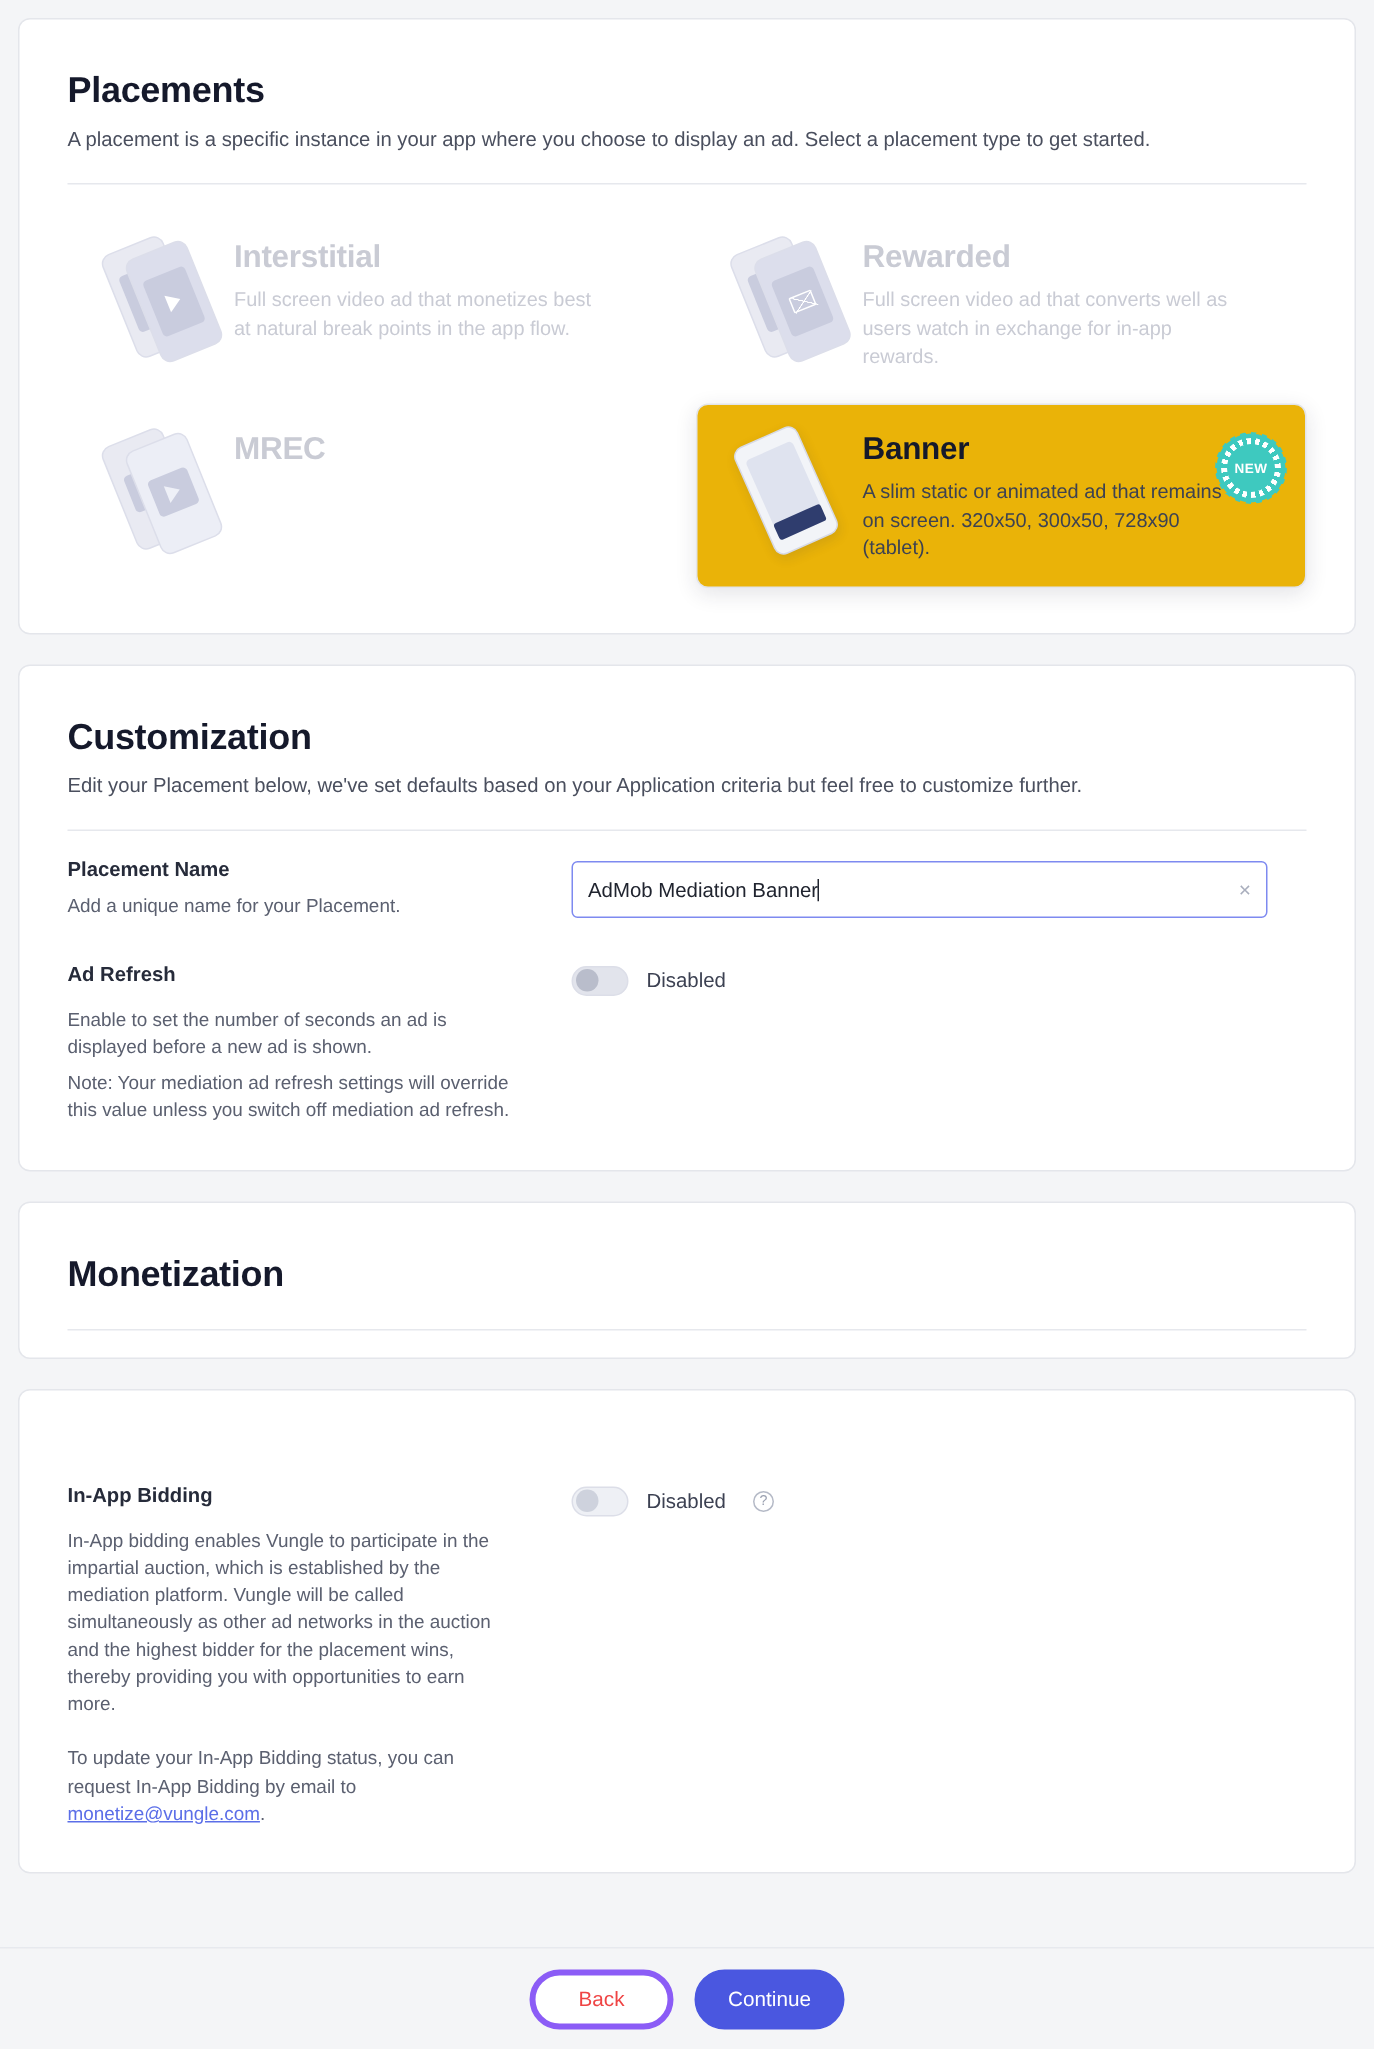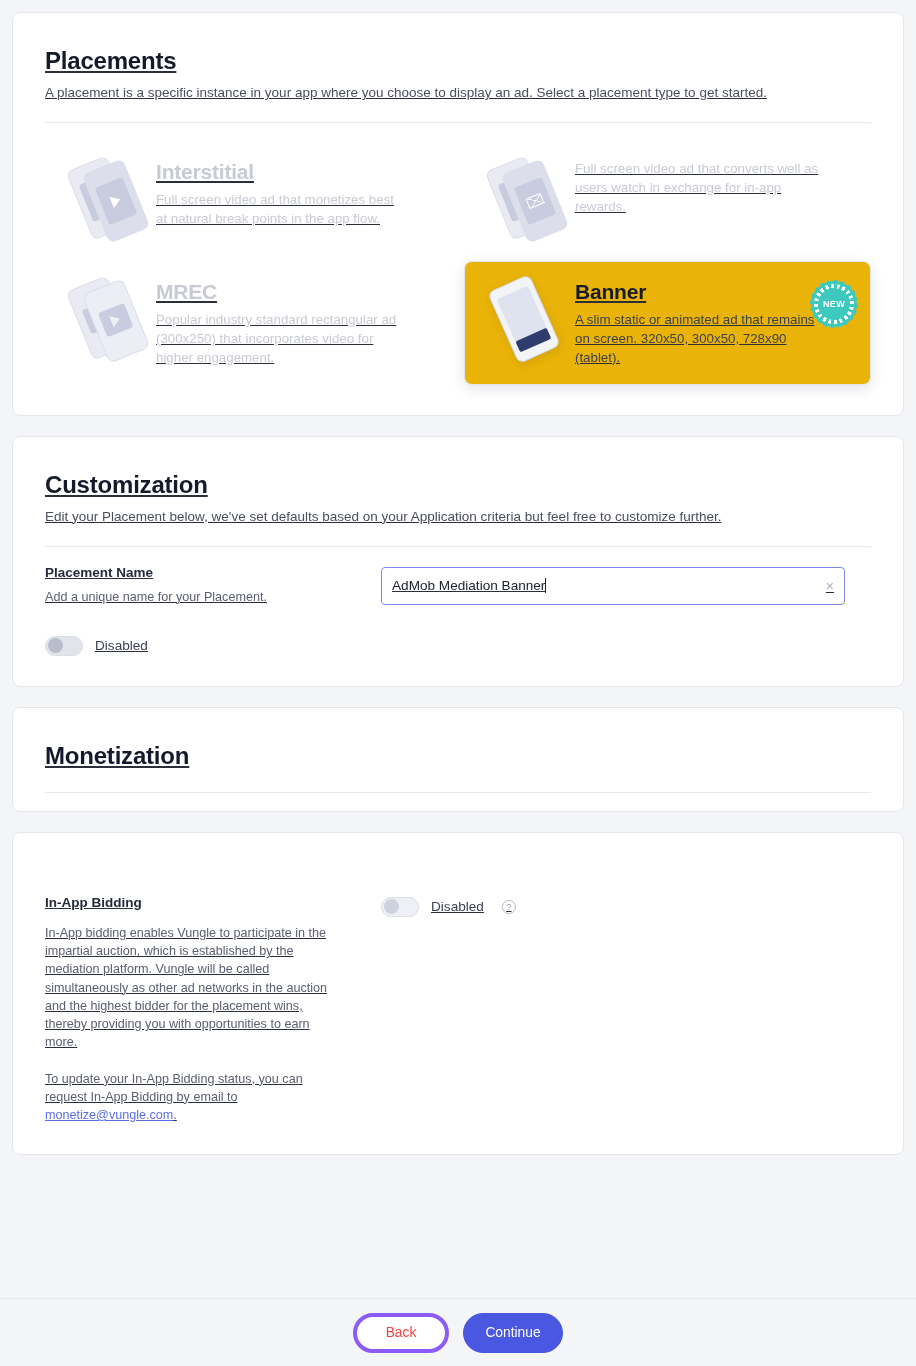--- a/index.html
+++ b/index.html
@@ -11,21 +11,20 @@
     color: #2b2f3a;
   }
   body {
     width: 916px;
     min-height: 1366px;
     position: relative;
   }
   .page {
     width: 916px;
     padding: 12px 12px 0 12px;
-    text-decoration: underline;
   }
   .card {
     background: #ffffff;
     border: 1px solid #e4e6eb;
     border-radius: 8px;
     margin-bottom: 20px;
     padding: 34px 32px 30px 32px;
   }
   .card-title {
     font-size: 24px;
@@ -284,38 +283,38 @@
           <div class="phone ph-a">
               <div class="ph-inner"></div>
             </div>
           <div class="phone ph-b">
               <div class="ph-inner">
                 <div class="env"></div>
               </div>
             </div>
         </div>
         <div class="pl-text">
+          <p class="pl-name">Rewarded</p>
           <p class="pl-desc">Full screen video ad that converts well as users watch in exchange for in-app rewards.</p>
         </div>
       </div>
 
       <div class="placement disabled">
         <div class="pl-art">
           <div class="phone ph-a">
               <div class="ph-mrec-inner"></div>
             </div>
           <div class="phone ph-b" style="background:#eceef6;">
               <div class="ph-mrec-inner">
                 <div class="tri" style="border-left-color:#eef0f7;"></div>
               </div>
             </div>
         </div>
         <div class="pl-text">
           <p class="pl-name">MREC</p>
-          <p class="pl-desc">Popular industry standard rectangular ad (300x250) that incorporates video for higher engagement.</p>
         </div>
       </div>
 
       <div class="placement selected">
         <div class="pl-art">
           <div class="ph-banner">
             <div class="ph-banner-body"></div>
             <div class="ph-banner-bar"></div>
           </div>
         </div>
@@ -343,20 +342,25 @@
       </div>
       <div class="field-right">
         <div class="text-input">
           <span class="val"><span title="Placement Name">AdMob Mediation Banner</span><span class="caret"></span></span>
           <span class="clear-x">×</span>
         </div>
       </div>
     </div>
 
     <div class="field-row" style="margin-top:28px;">
+      <div class="field-left">
+        <p class="field-label">Ad Refresh</p>
+        <p class="field-help" style="margin-top:14px;">Enable to set the number of seconds an ad is displayed before a new ad is shown.</p>
+        <p class="field-help note">Note: Your mediation ad refresh settings will override this value unless you switch off mediation ad refresh.</p>
+      </div>
       <div class="field-right">
         <div class="toggle-row">
           <div class="toggle">
               <div class="knob"></div>
             </div>
           <span class="toggle-label">Disabled</span>
         </div>
       </div>
     </div>
   </section>

